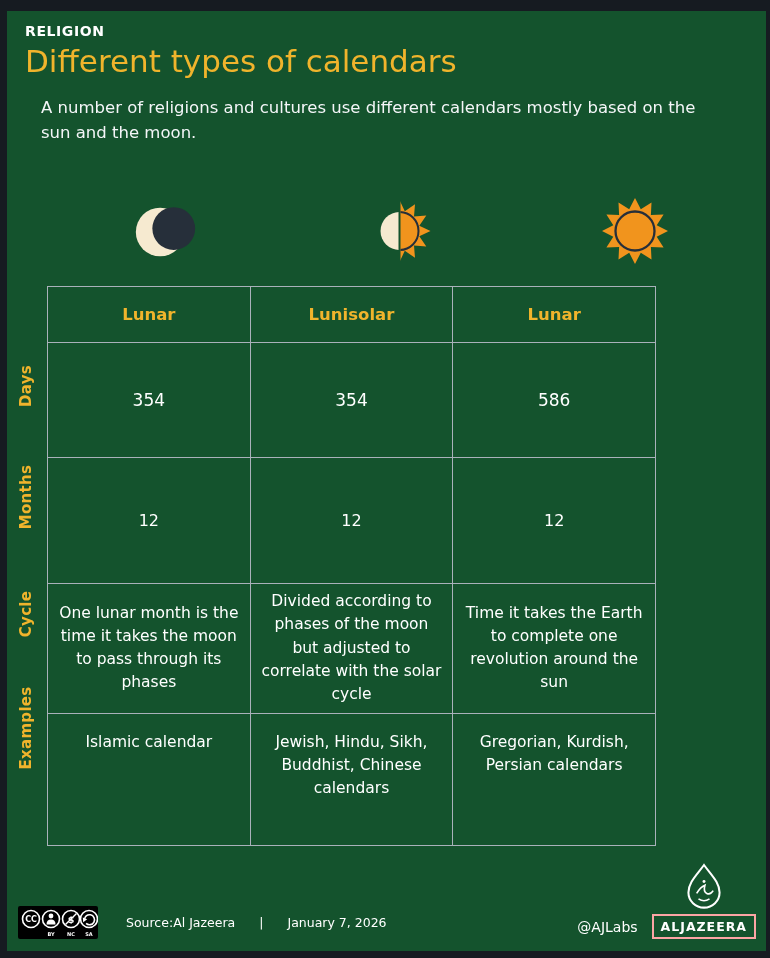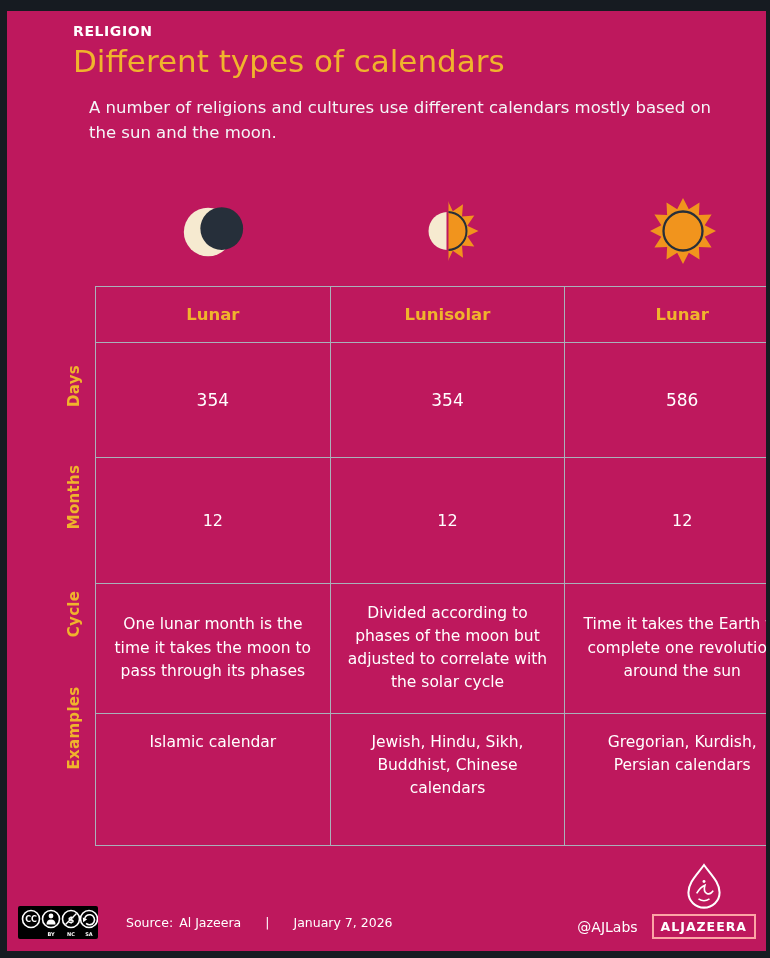--- a/index.html
+++ b/index.html
@@ -1,28 +1,27 @@
 <!DOCTYPE html>
 <html><head>
 <meta charset="utf-8">
 <style>
   html,body{margin:0;padding:0;background:#0d0f13;}
   .page{
     position:relative;
     width:770px;height:958px;
     box-sizing:border-box;
-    background:#be185d;
+    background:#14532d;
     border-top:11px solid #161b21;
     border-left:7px solid #161b21;
     border-right:4px solid #161b21;
     border-bottom:7px solid #161b21;
     font-family:"DejaVu Sans","Liberation Sans",sans-serif;
     color:#ffffff;
     overflow:hidden;
-    padding-left:48px;
   }
   
   .header{padding:12px 20px 0 18px;}
   .kicker{
     font-size:14px;font-weight:bold;letter-spacing:.6px;
     color:#ffffff;margin:0 0 4px 0;
   }
   .title{
     font-size:31px;font-weight:500;line-height:1.2;
     color:#f0b42c;margin:0 0 9px 0;
@@ -32,21 +31,21 @@
     max-width:700px;margin:16px;font-weight:400;
   }
   
   .icons-row{
     display:flex;margin:46px 0 0 40px;width:705px;height:78px;
   }
   .icon-cell{flex:1 1 0;display:flex;align-items:center;justify-content:center;}
   
   .table-zone{position:relative;margin:16px 0 0 40px;width:705px;}
   .cal-table{
-    border-collapse:collapse;table-layout:fixed;width:705px;
+    border-collapse:collapse;table-layout:fixed;width:609px;
   }
   .cal-table td,.cal-table th{
     border:1px solid #a9b1ba;
     text-align:center;vertical-align:middle;
     padding:4px 14px;
   }
   .cal-table th{
     height:47px;color:#f0b42c;font-size:16.5px;font-weight:bold;
   }
   tr.row-days td{height:106px;font-size:17px;}
@@ -63,21 +62,21 @@
     color:#f0b42c;font-weight:bold;font-size:15px;letter-spacing:.3px;
   }
   
   .footer{
     position:absolute;left:11px;right:10px;bottom:12px;
     display:flex;align-items:flex-end;justify-content:space-between;
   }
   .footer-left{display:flex;align-items:center;gap:28px;}
   .cc-badge{display:block;}
   .source-line{font-size:12.5px;color:#ffffff;display:flex;align-items:center;}
-  .source-line .lbl{margin-right:6px;}
+  .source-line .lbl{}
   .source-line .sep{margin:0 24px;}
   .footer-right{display:flex;align-items:flex-end;gap:14px;}
   .ajlabs{font-size:14px;color:#ffffff;padding-bottom:4px;}
   .brand-col{display:flex;flex-direction:column;align-items:center;gap:3px;}
   .brand-box{
     border:2px solid #fca5a5;color:#ffffff;
     font-size:12.5px;font-weight:bold;letter-spacing:1px;
     padding:3px 7px;line-height:1.2;
   }
 </style>

